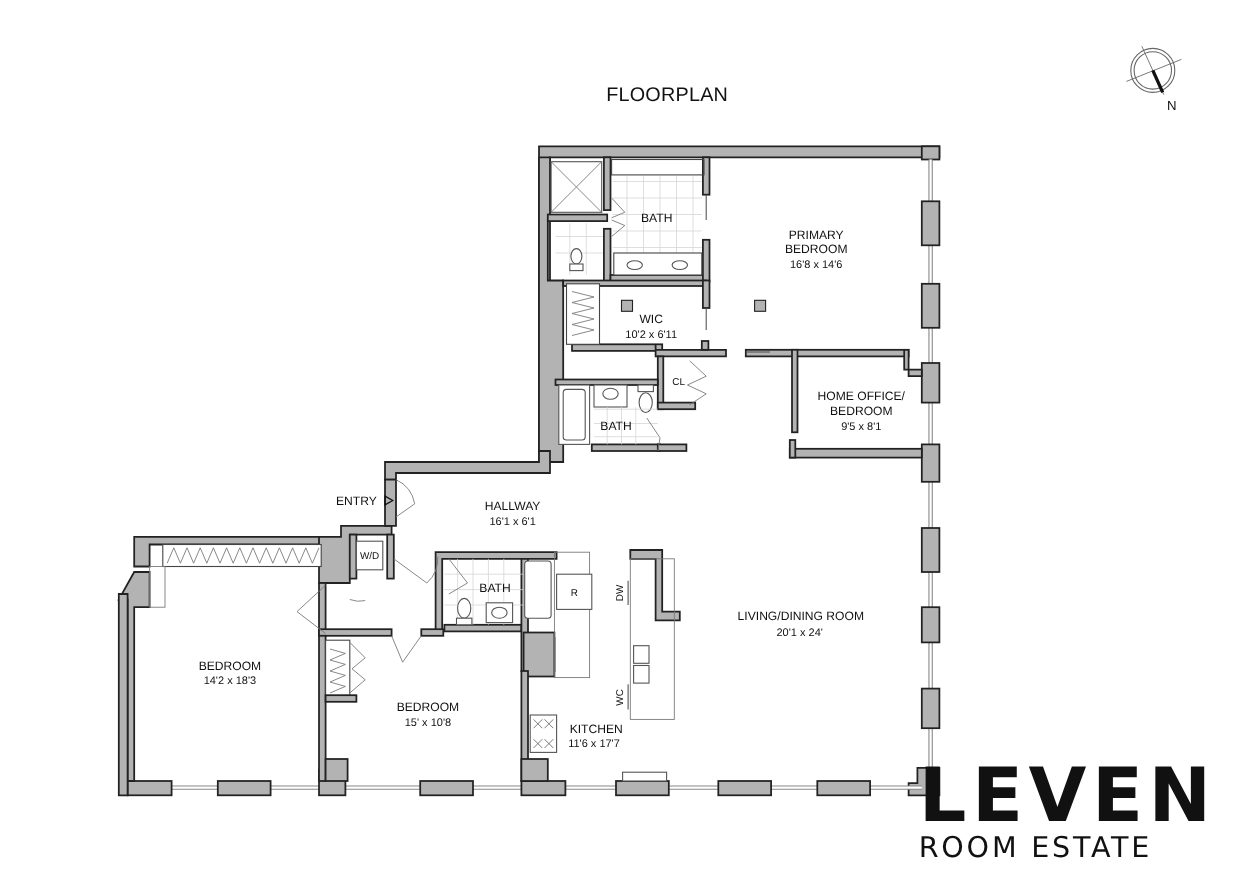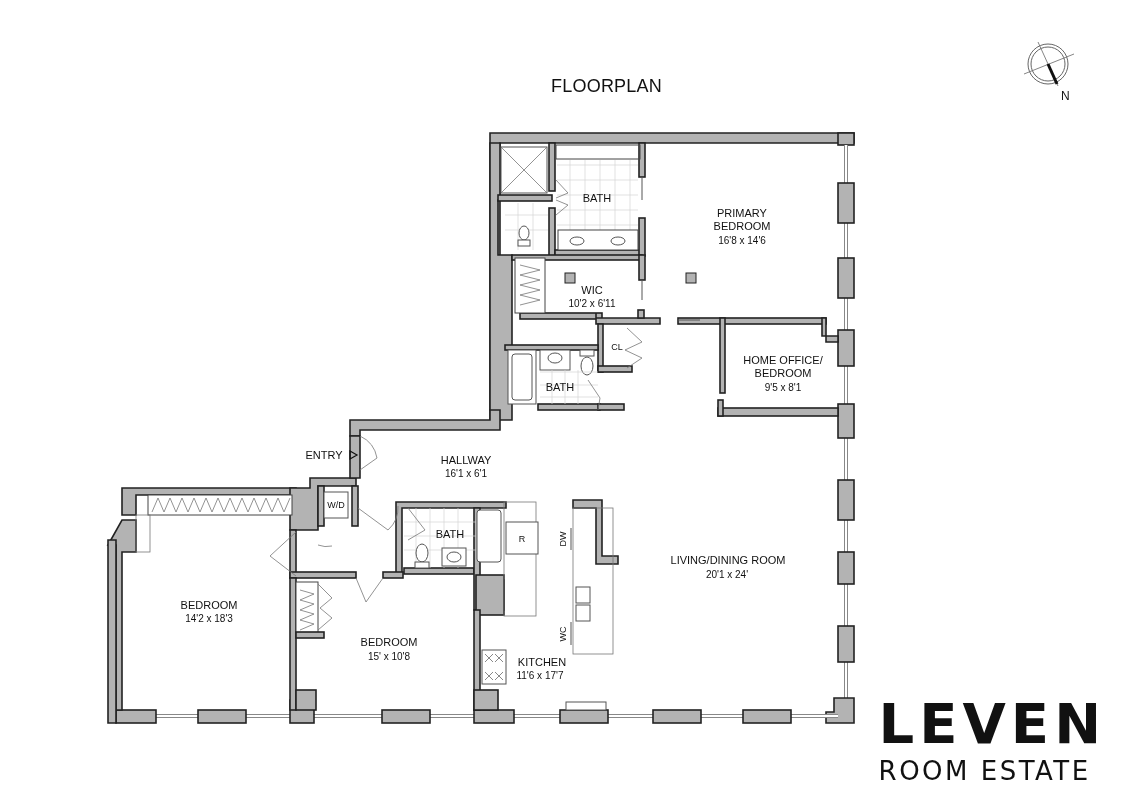--- a/index.html
+++ b/index.html
@@ -8,21 +8,21 @@
   svg.plan { position: absolute; left: 0; top: 0; }
   .lbl { font-family: "Liberation Sans", sans-serif; fill: #111; text-anchor: middle; }
   .room { font-size: 11px; }
   .dim { font-size: 10px; }
   .small { font-size: 9px; }
   .wall { fill: #b3b3b3; stroke: #222; stroke-width: 1.6; }
   .thin { fill: none; stroke: #777; stroke-width: 0.8; }
   .fix { fill: #fff; stroke: #555; stroke-width: 1; }
   .tile { stroke: #d4d4d4; stroke-width: 0.7; }
   .logo { position: absolute; right: 26px; top: 694px; text-align: left; }
-  .logo .big { font-family: "DejaVu Sans", sans-serif; font-weight: bold; font-size: 56px; letter-spacing: 5px; line-height: 60px; color: #111; }
+  .logo .big { font-family: "DejaVu Sans", sans-serif; font-weight: bold; font-size: 68px; letter-spacing: 5px; line-height: 60px; color: #111; }
   .logo .sub { font-family: "DejaVu Sans", sans-serif; font-size: 26px; letter-spacing: 2.5px; line-height: 30px; color: #111; margin-top: 2px; }
   .compass { position: absolute; left: 1022px; top: 38px; }
 </style>
 </head>
 <body>
 
 <div class="title">FLOORPLAN</div>
 
 <svg class="compass" width="70" height="70" viewBox="0 0 70 70">
   <circle cx="26" cy="26" r="20" fill="none" stroke="#666" stroke-width="1"></circle>

